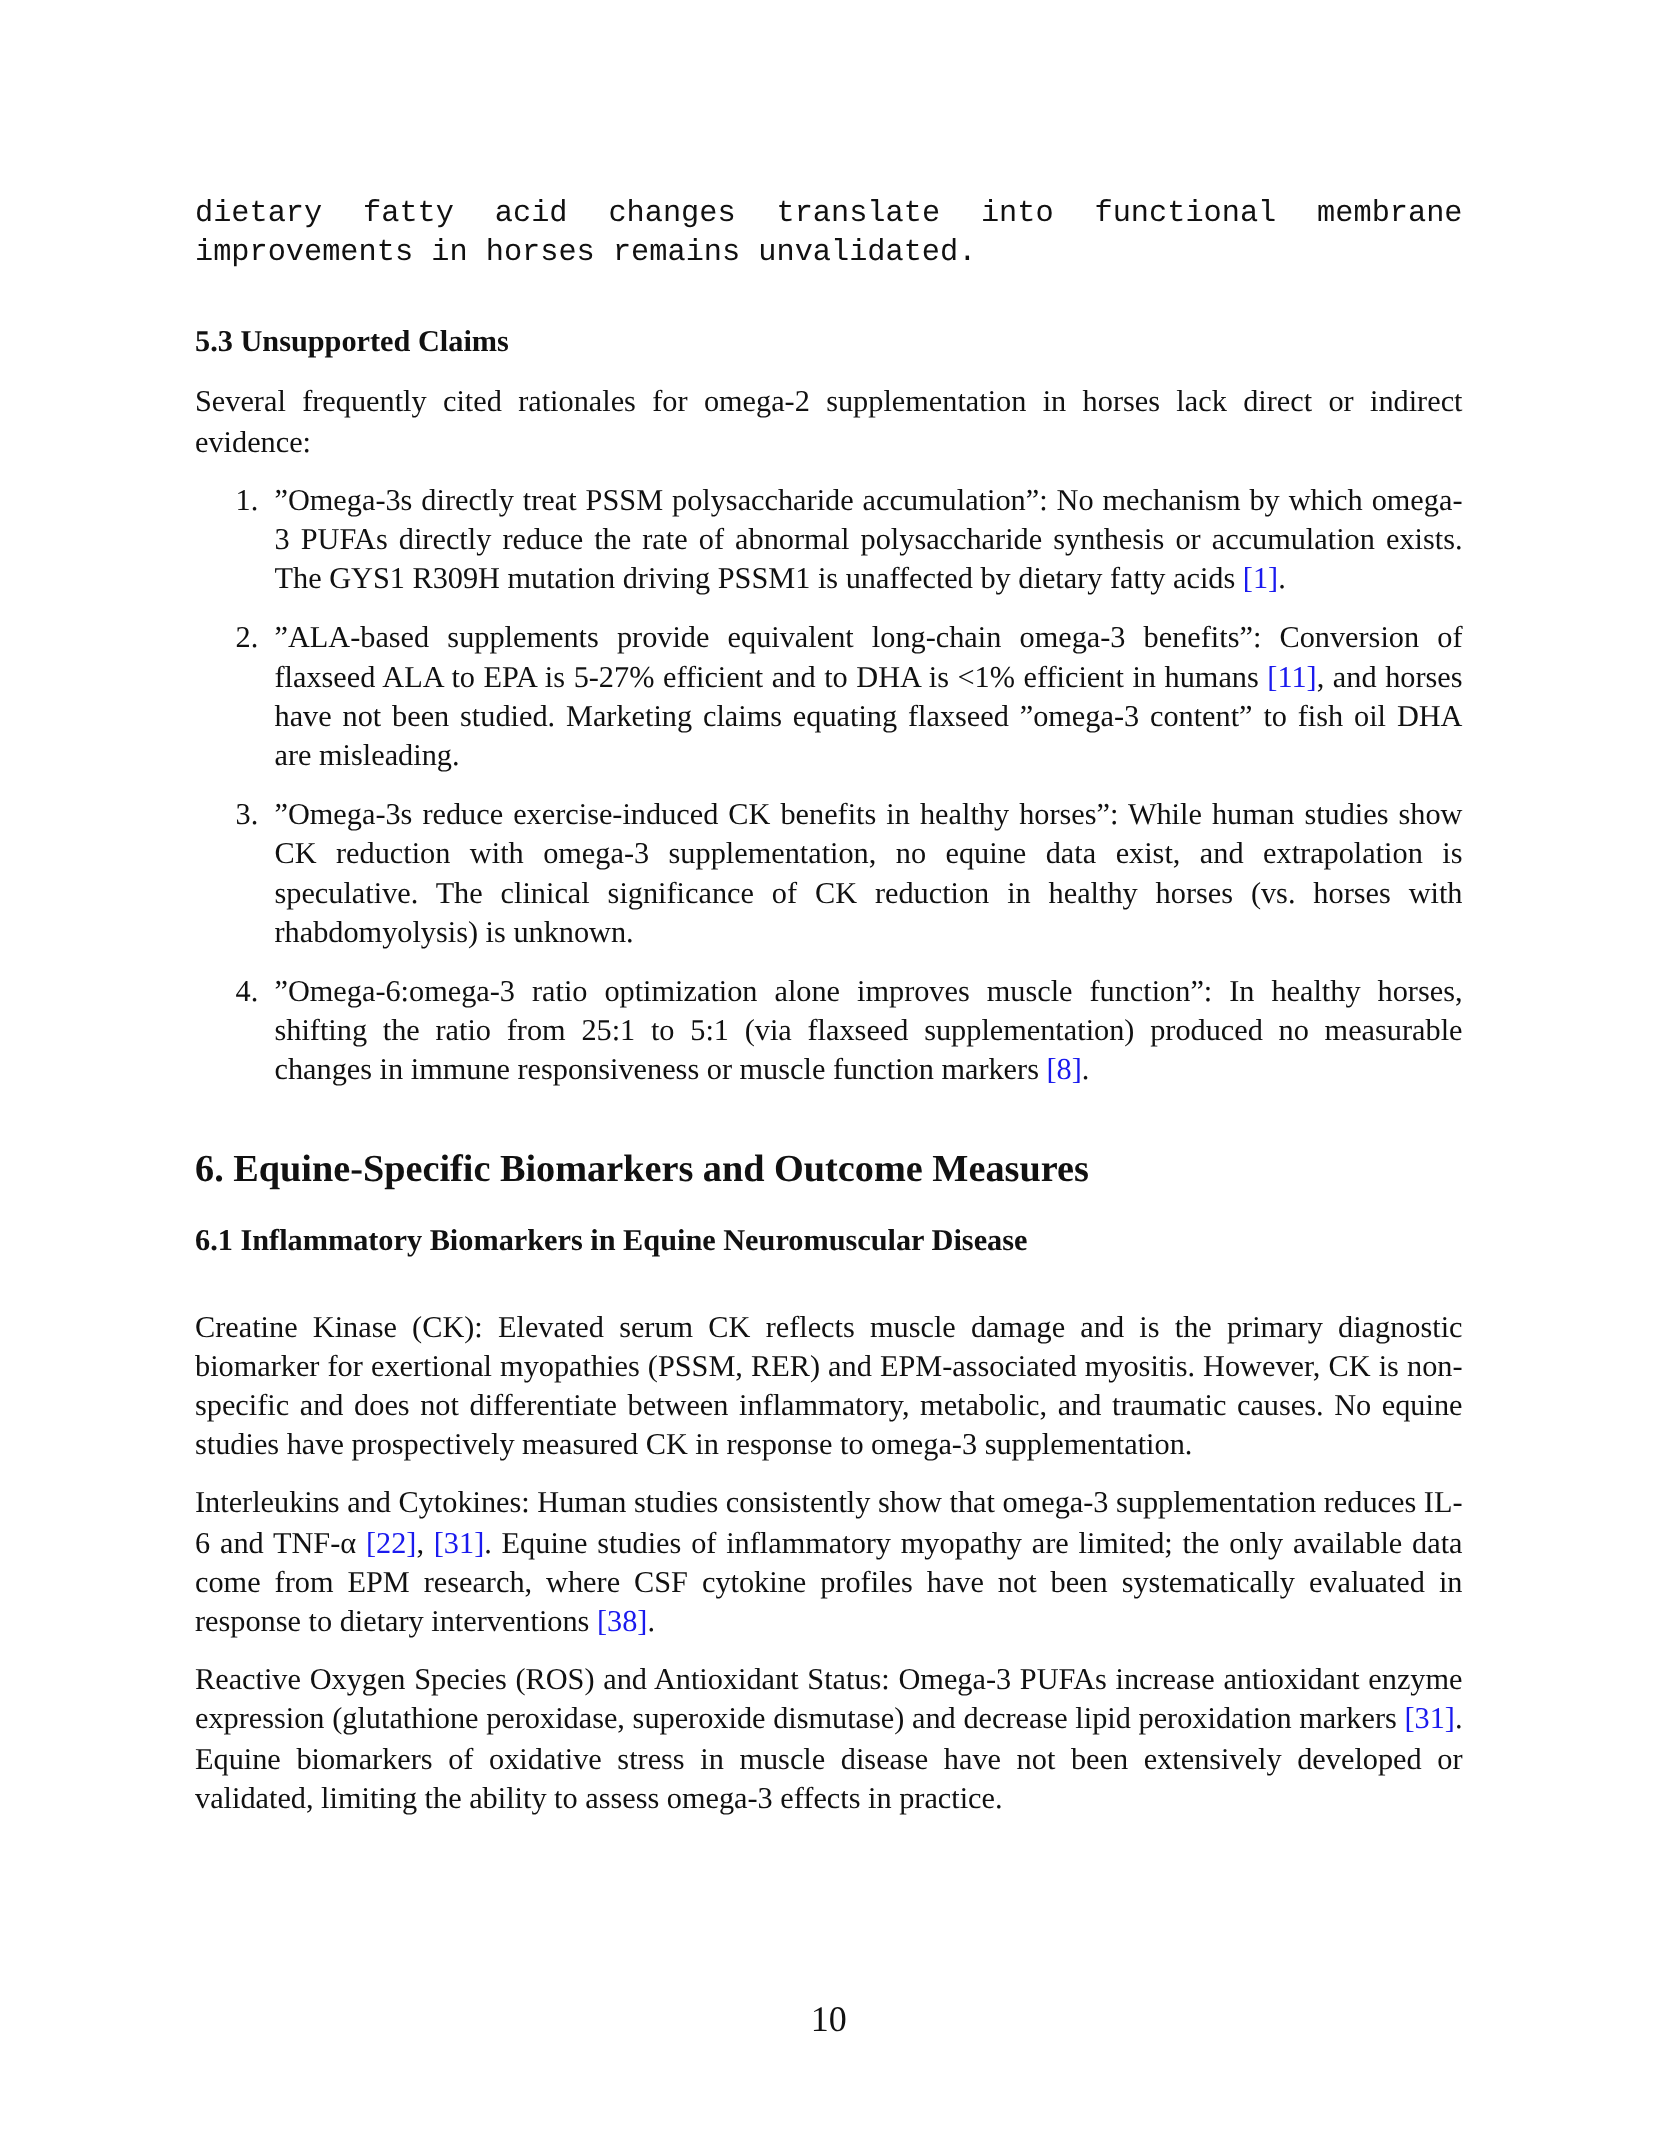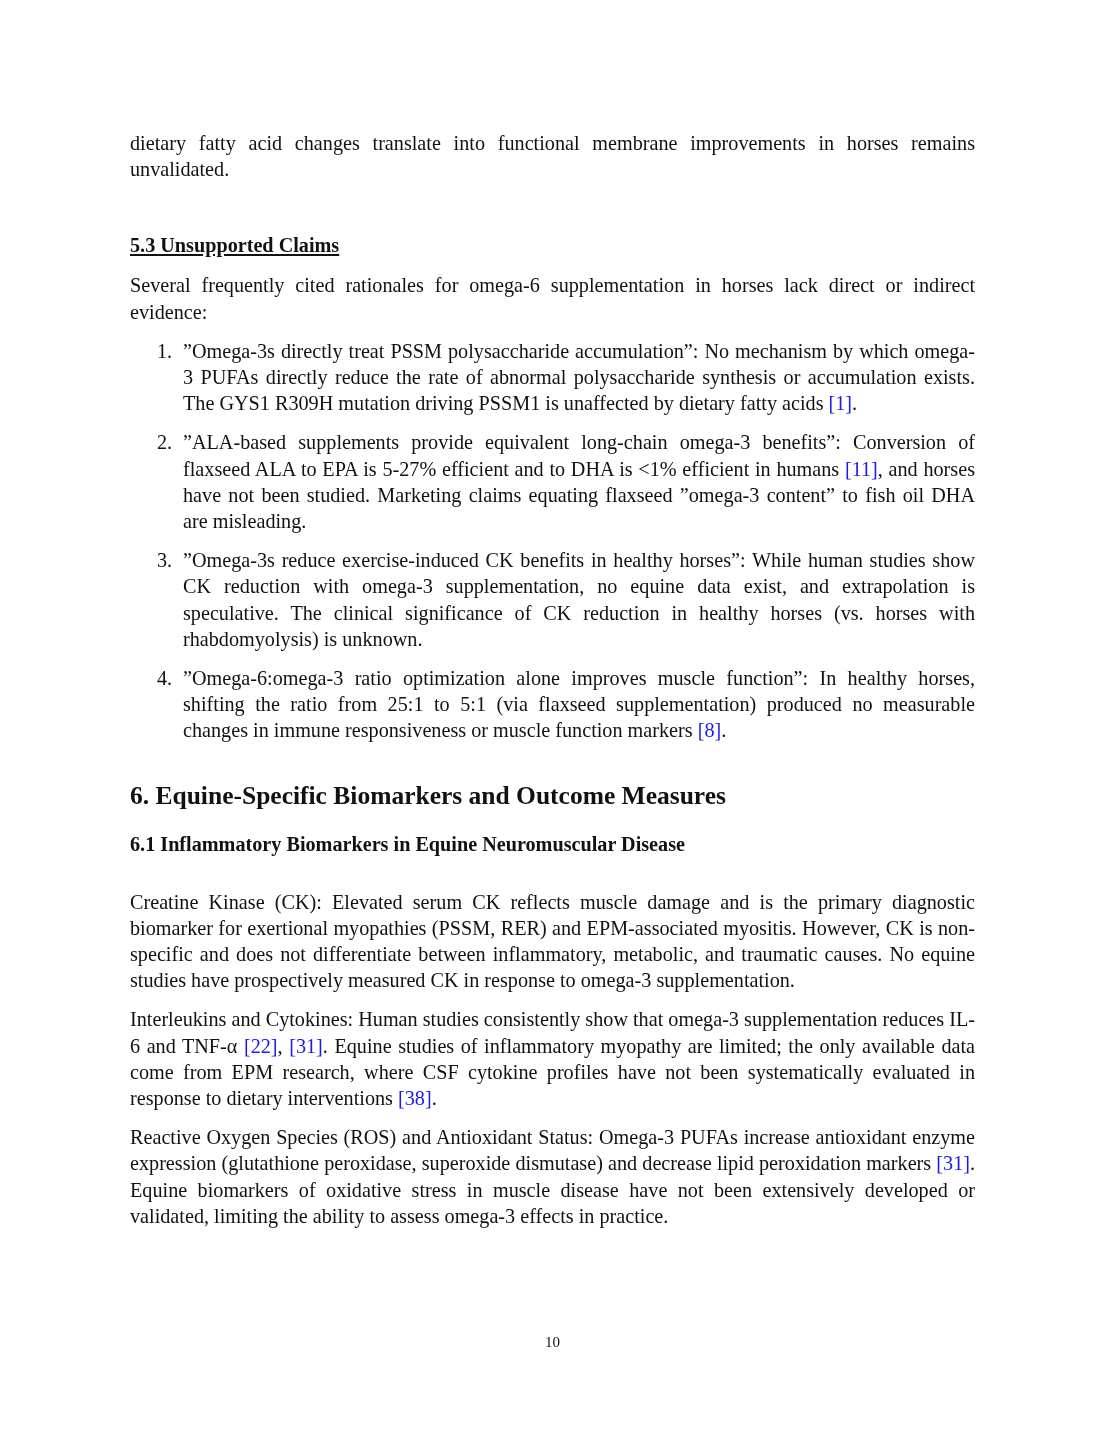--- a/index.html
+++ b/index.html
@@ -9,33 +9,33 @@
     color: #111111;
   }
   .page { position: absolute; left: 130px; top: 130px; width: 845px; }
   p, li { font-size: 20.2px; line-height: 26.2px; margin: 0; text-align: justify; }
   .h3 { font-weight: bold; font-size: 20.2px; line-height: 26px; margin: 0; }
   .h2 { font-weight: bold; font-size: 25.5px; line-height: 30px; margin: 0; }
   .cite { color: #1a1aee; cursor: pointer; }
   ol { list-style: none; margin: 0; padding: 0; }
   ol li { position: relative; padding-left: 53px; }
   ol li .num { position: absolute; left: 27px; top: 0; }
-  .page-num { position: absolute; top: 1334px; left: 0; width: 1105px; text-align: center; font-size: 15px; }
+  .page-num { position: absolute; top: 1334px; left: 0; width: 1105px; text-align: center; font-size: 24px; }
   b { font-weight: normal; }
 </style>
 </head>
 <body>
 
 <div class="page">
 
-  <p style="margin-bottom:50px;">dietary fatty acid changes translate into functional membrane improvements in horses remains unvalidated.</p>
+  <p style="margin-bottom:33px;font-family:Liberation Mono, monospace;">dietary fatty acid changes translate into functional membrane improvements in horses remains unvalidated.</p>
 
-  <div class="h3" style="margin-bottom:14px;text-decoration:underline;">5.3 Unsupported Claims</div>
+  <div class="h3" style="margin-bottom:14px;">5.3 Unsupported Claims</div>
 
-  <p style="margin-bottom:13px;">Several frequently cited rationales for omega-6 supplementation in horses lack direct or indirect evidence:</p>
+  <p style="margin-bottom:13px;">Several frequently cited rationales for omega-2 supplementation in horses lack direct or indirect evidence:</p>
 
   <ol>
     <li style="margin-bottom:13px;">
       <span class="num">1.</span>
       <b>”Omega-3s directly treat PSSM polysaccharide accumulation”</b><span>: No mechanism by which omega-3 PUFAs directly reduce the rate of abnormal polysaccharide synthesis or accumulation exists. The GYS1 R309H mutation driving PSSM1 is unaffected by dietary fatty acids </span><a class="cite">[1]</a><span>.</span>
     </li>
     <li style="margin-bottom:13px;">
       <span class="num">2.</span>
       <b>”ALA-based supplements provide equivalent long-chain omega-3 benefits”</b><span>: Conversion of flaxseed ALA to EPA is 5-27% efficient and to DHA is &lt;1% efficient in humans </span><a class="cite">[11]</a><span>, and horses have not been studied. Marketing claims equating flaxseed ”omega-3 content” to fish oil DHA are misleading.</span>
     </li>

